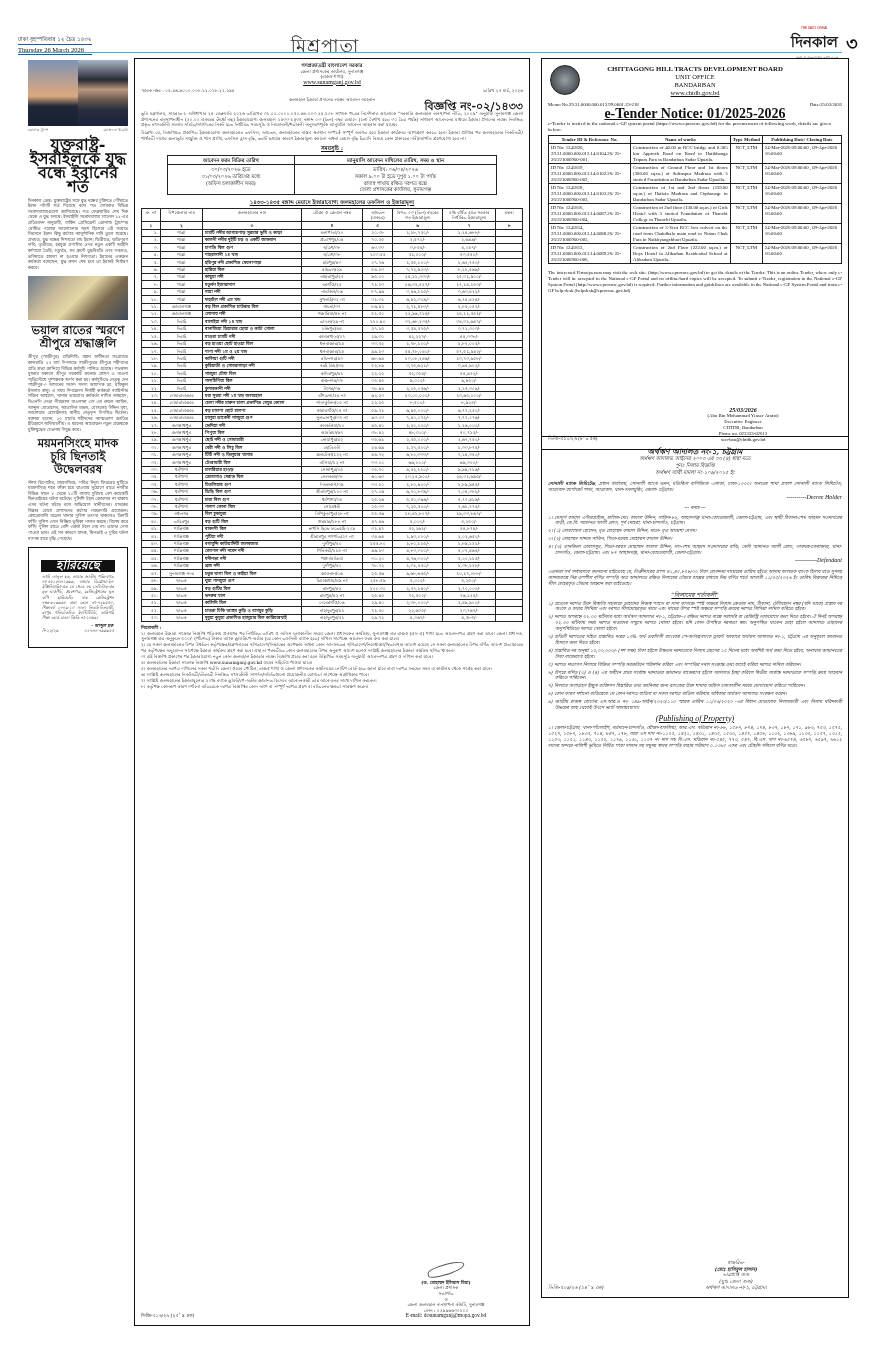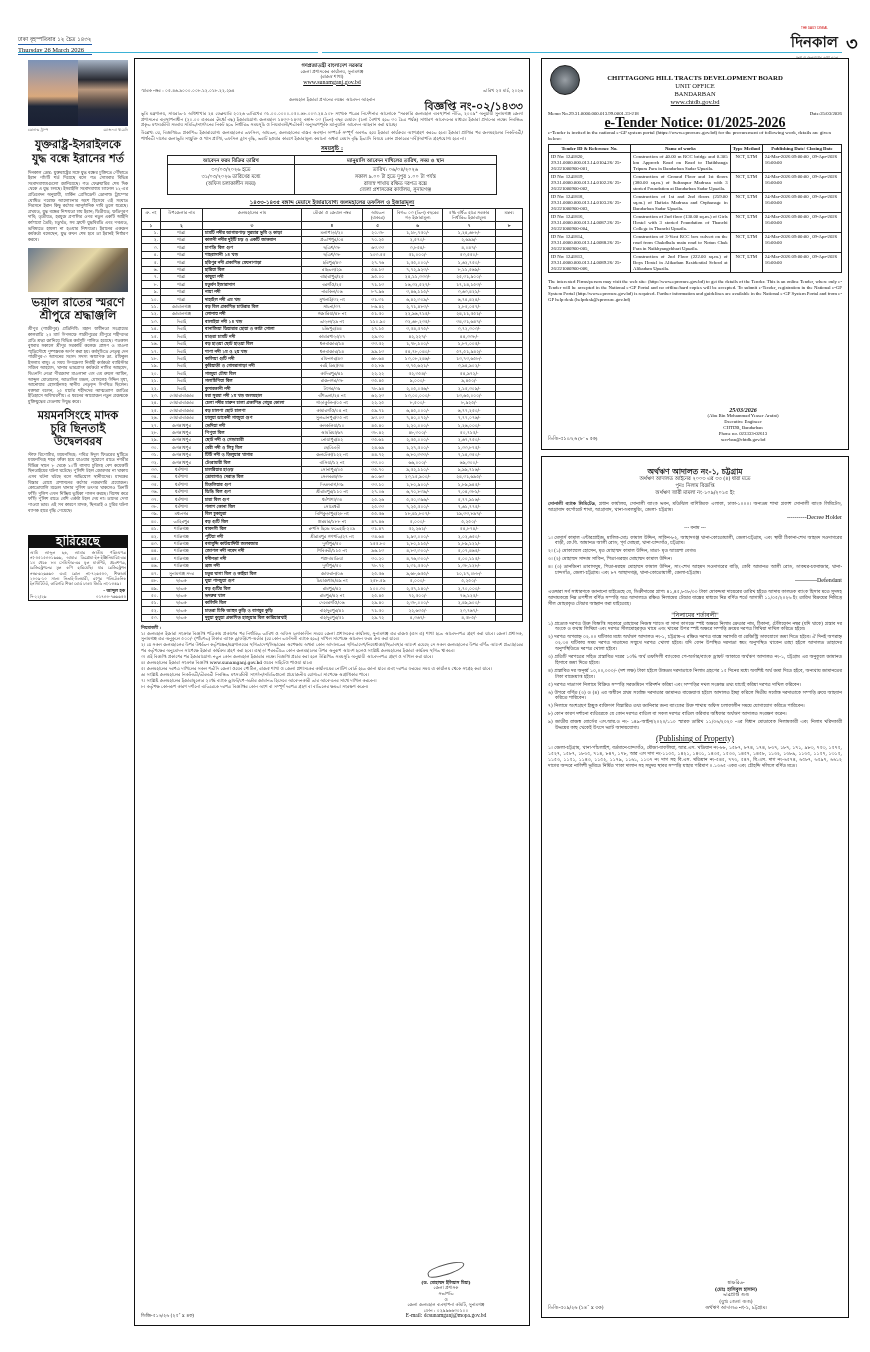--- a/index.html
+++ b/index.html
@@ -19,25 +19,25 @@
   .mh-page { position: absolute; left: 846px; top: 30px; font-size: 18px; font-weight: bold; }
   .mh-rule { position: absolute; left: 18px; top: 52px; width: 300px; height: 1px; background: #3bb2d6; }
   .mh-rule2 { position: absolute; left: 322px; top: 52px; width: 520px; height: 1px; background: #3bb2d6; }
 
   
   .left-col { position: absolute; left: 28px; top: 60px; width: 100px; font-size: 4.3px; line-height: 5.6px; }
   .photo { width: 100px; height: 66px; display: flex; position: relative; overflow: hidden; }
   .photo .p1 { width: 50px; height: 66px; background: linear-gradient(180deg, #7d93b7 0%, #c6a28b 40%, #d9a97d 55%, #1f2738 70%, #1a2033 100%); position: relative; }
   .photo .p2 { width: 50px; height: 66px; background: linear-gradient(180deg, #a8b5c6 0%, #292b33 30%, #b9987e 45%, #6b5a50 60%, #2a2e3c 75%, #1b2240 100%); }
   .caption { display: flex; justify-content: space-between; font-size: 3.6px; color: #333; margin-top: 2px; }
-  .headline { font-size: 11px; line-height: 14px; font-weight: bold; text-align: center; margin: 4px 0; }
+  .headline { font-size: 16px; line-height: 14px; font-weight: bold; text-align: center; margin: 4px 0; }
   .headline.sm { font-size: 11.5px; line-height: 13px; }
   .body-text { text-align: justify; font-size: 4.3px; line-height: 5.6px; color: #222; }
   .photo2 { width: 100px; height: 44px; background: linear-gradient(135deg, #6a7b8d 0%, #c7b899 30%, #e4d7a6 50%, #7b6a4e 70%, #3f4a5a 100%); margin-top: 6px; }
-  .lost-box { border: 1.5px solid #111; margin-top: 22px; padding: 0; }
+  .lost-box { border: 1.5px solid #111; margin-top: 6px; padding: 12px; font-style: italic; }
   .lost-box .lost-title { background: #111; color: #fff; font-size: 12px; font-weight: bold; text-align: center; padding: 3px 0; }
   .lost-box .lost-body { font-size: 4px; line-height: 5.2px; padding: 2px 1px; text-align: justify; }
   .lost-sig { display: flex; justify-content: space-between; font-size: 4px; padding: 0 1px 1px 1px; }
 
   
   .mid { position: absolute; left: 134px; top: 58px; width: 396px; height: 1268px; border: 1.5px solid #111; font-size: 4.4px; line-height: 5.6px; padding: 4px 6px; }
   .mid .center { text-align: center; }
   .mid .gov { font-weight: bold; font-size: 5px; }
   .mid .url { text-decoration: underline; font-family: "Liberation Serif", serif; font-size: 6px; }
   .mid .memo-row { display: flex; justify-content: space-between; margin-top: 3px; }
@@ -56,60 +56,61 @@
   table.jal tr.idx td { text-align: center; font-weight: bold; }
   table.jal td.name { font-weight: bold; }
   .rules-title { font-weight: bold; margin-top: 3px; }
   .rules li { list-style: none; text-align: justify; margin-bottom: 0.5px; }
   .sig-block { position: absolute; right: 8px; bottom: 6px; width: 150px; text-align: center; font-size: 4.4px; line-height: 5.6px; }
   .sig-scrawl { width: 50px; height: 20px; margin: 0 auto 2px auto; position: relative; }
   .sig-scrawl::before { content: ""; position: absolute; left: 6px; top: 6px; width: 36px; height: 9px; border: 1px solid #555; border-radius: 50% 40% 60% 30%; transform: rotate(-14deg); }
   .mid .dg { position: absolute; left: 6px; bottom: 6px; font-size: 4.6px; }
 
   
-  .right1 { position: absolute; left: 541px; top: 58px; width: 308px; height: 392px; border: 1.5px solid #111; font-family: "Liberation Serif", serif; font-size: 5.5px; line-height: 6.8px; padding: 15px 6px; }
+  .right1 { position: absolute; left: 541px; top: 58px; width: 308px; height: 392px; border: 1.5px solid #111; font-family: "Liberation Serif", serif; font-size: 5.5px; line-height: 6.8px; padding: 6px 6px; }
   .emblem { position: absolute; left: 8px; top: 6px; width: 30px; height: 30px; border-radius: 50%; background: radial-gradient(circle, #9aa0a6 0%, #5b6268 55%, #2c3035 100%); border: 1px solid #222; }
   .r1-head { text-align: center; font-size: 6.5px; line-height: 8px; }
   .r1-head .org { font-weight: bold; font-size: 6.8px; }
   .r1-head .url { text-decoration: underline; }
   .r1-memo { display: flex; justify-content: space-between; margin-top: 5px; font-size: 4.8px; }
   .r1-title { text-align: center; font-size: 14px; font-weight: bold; text-decoration: underline; margin: 2px 0 3px 0; }
   .r1-intro { font-size: 5px; line-height: 6.2px; }
   table.et { border-collapse: collapse; width: 100%; font-size: 4.8px; line-height: 6px; margin-top: 2px; }
   table.et td, table.et th { border: 0.8px solid #222; padding: 0.5px 2px; vertical-align: top; }
   table.et th { font-weight: bold; text-align: center; }
   table.et td.works { text-align: justify; }
   table.et td.c { text-align: center; }
   .r1-foot { font-size: 4.8px; line-height: 6px; text-align: justify; margin-top: 6px; }
   .r1-sig { position: absolute; right: 50px; bottom: 6px; width: 110px; text-align: center; font-size: 4.8px; line-height: 6px; }
   .r1-sig .sigmark { font-style: italic; font-weight: bold; font-size: 6px; }
   .r1-dg { position: absolute; left: 6px; bottom: 6px; font-size: 4.8px; }
 
   
-  .right2 { position: absolute; left: 541px; top: 456px; width: 308px; height: 862px; border: 1.5px solid #111; font-size: 4.6px; line-height: 5.9px; padding: 4px 6px; }
+  .right2 { position: absolute; left: 541px; top: 436px; width: 308px; height: 862px; border: 1.5px solid #111; font-size: 4.6px; line-height: 5.9px; padding: 4px 6px; font-style: italic; }
   .r2-title { text-align: center; font-size: 7.5px; font-weight: bold; margin-top: 8px; }
   .r2-center { text-align: center; font-size: 5px; line-height: 7px; }
   .r2-para { text-align: justify; margin-top: 5px; }
   .r2-right { text-align: right; font-family: "Liberation Serif", serif; font-size: 6px; margin-top: 2px; }
   .r2-vs { text-align: center; margin: 4px 0; }
   .r2-sub { text-align: center; font-size: 6px; text-decoration: underline; margin: 5px 0 3px 0; }
   .r2-list li { list-style: none; text-align: justify; margin-bottom: 2px; padding-left: 7px; text-indent: -7px; }
   .r2-desc-title { text-align: center; font-family: "Liberation Serif", serif; font-size: 8px; text-decoration: underline; margin: 5px 0 3px 0; }
   .r2-sig { position: absolute; right: 52px; bottom: 6px; width: 120px; text-align: center; font-size: 4.8px; line-height: 6.2px; }
   .r2-dg { position: absolute; left: 6px; bottom: 6px; font-size: 4.8px; }
   b.hl { font-weight: bold; }
 </style>
 </head>
 <body>
 
 <header class="masthead">
   <div class="mh-date">
     <div class="bn">ঢাকা বৃহস্পতিবার ১২ চৈত্র ১৪৩২</div>
     <div class="en">Thursday 26 March 2026</div>
   </div>
+  <div class="mh-section">মিশ্রপাতা</div>
   <div class="mh-logo">
     <div class="en-tag">THE DAILY DINKAL</div>
     <div class="brand">দিনকাল</div>
     <div class="tag">দেশ ও জনগণের কথা বলে</div>
   </div>
   <div class="mh-page">৩</div>
   <div class="mh-rule"></div>
   <div class="mh-rule2"></div>
 </header>
 

